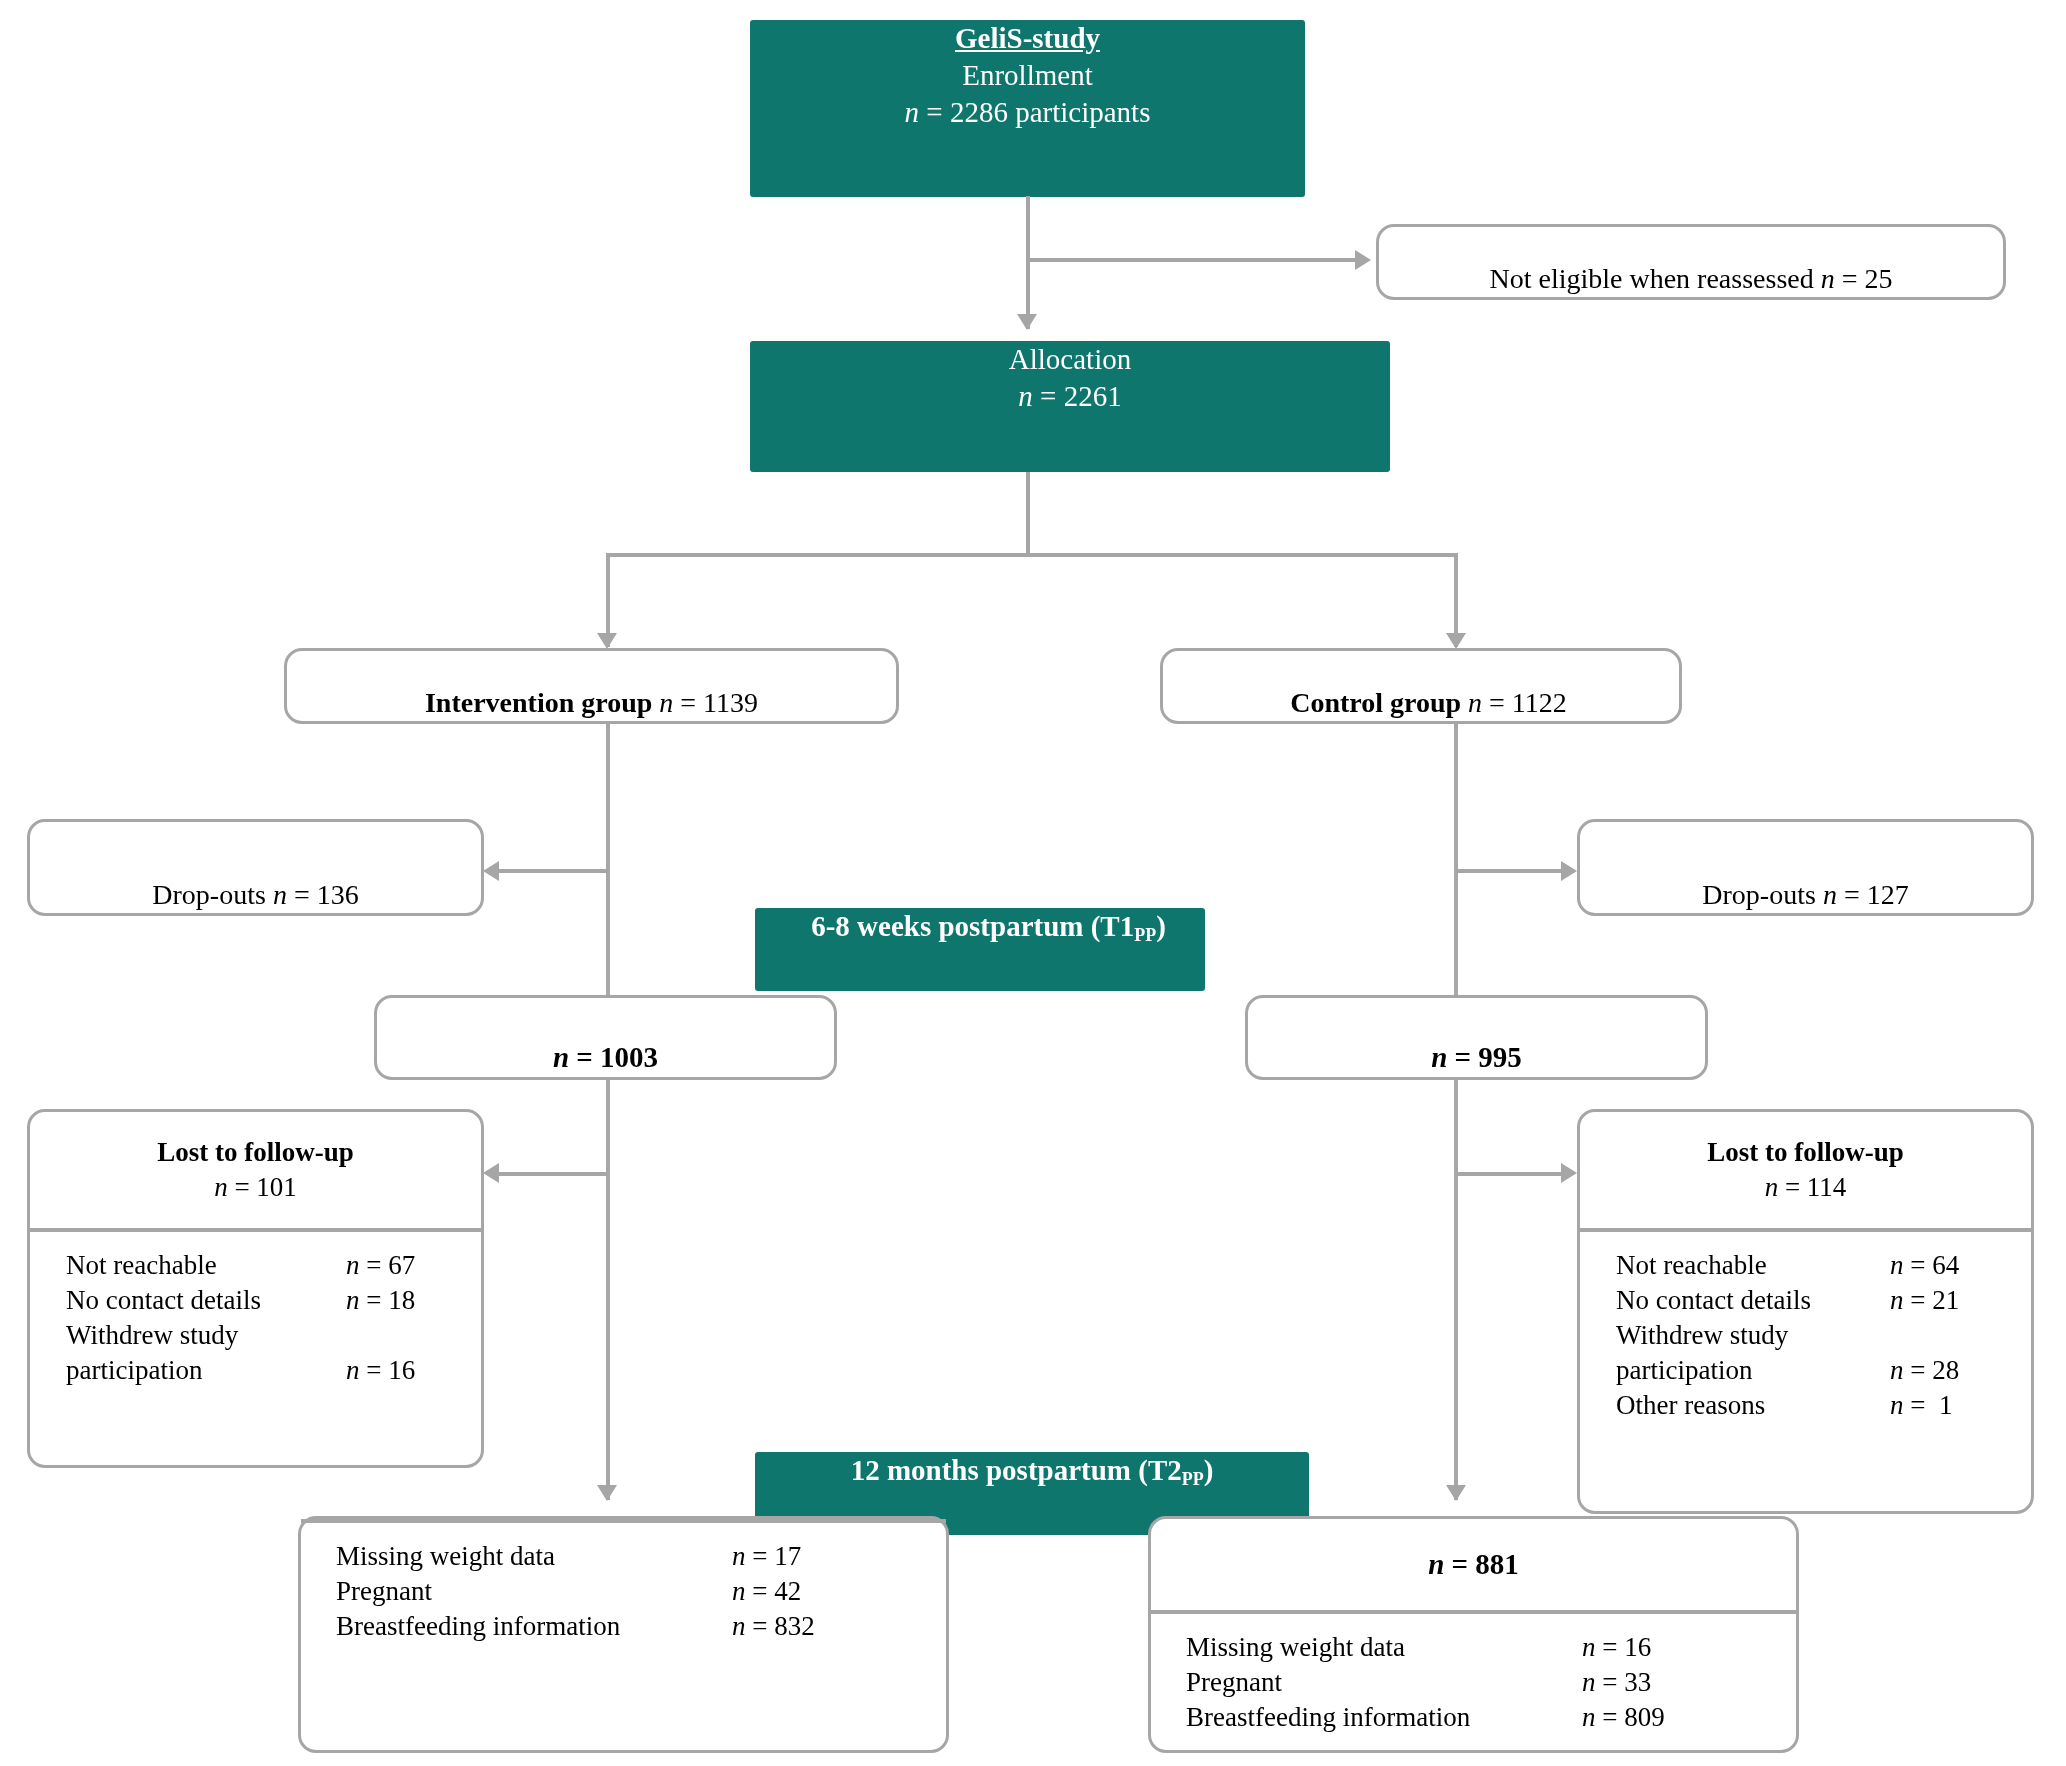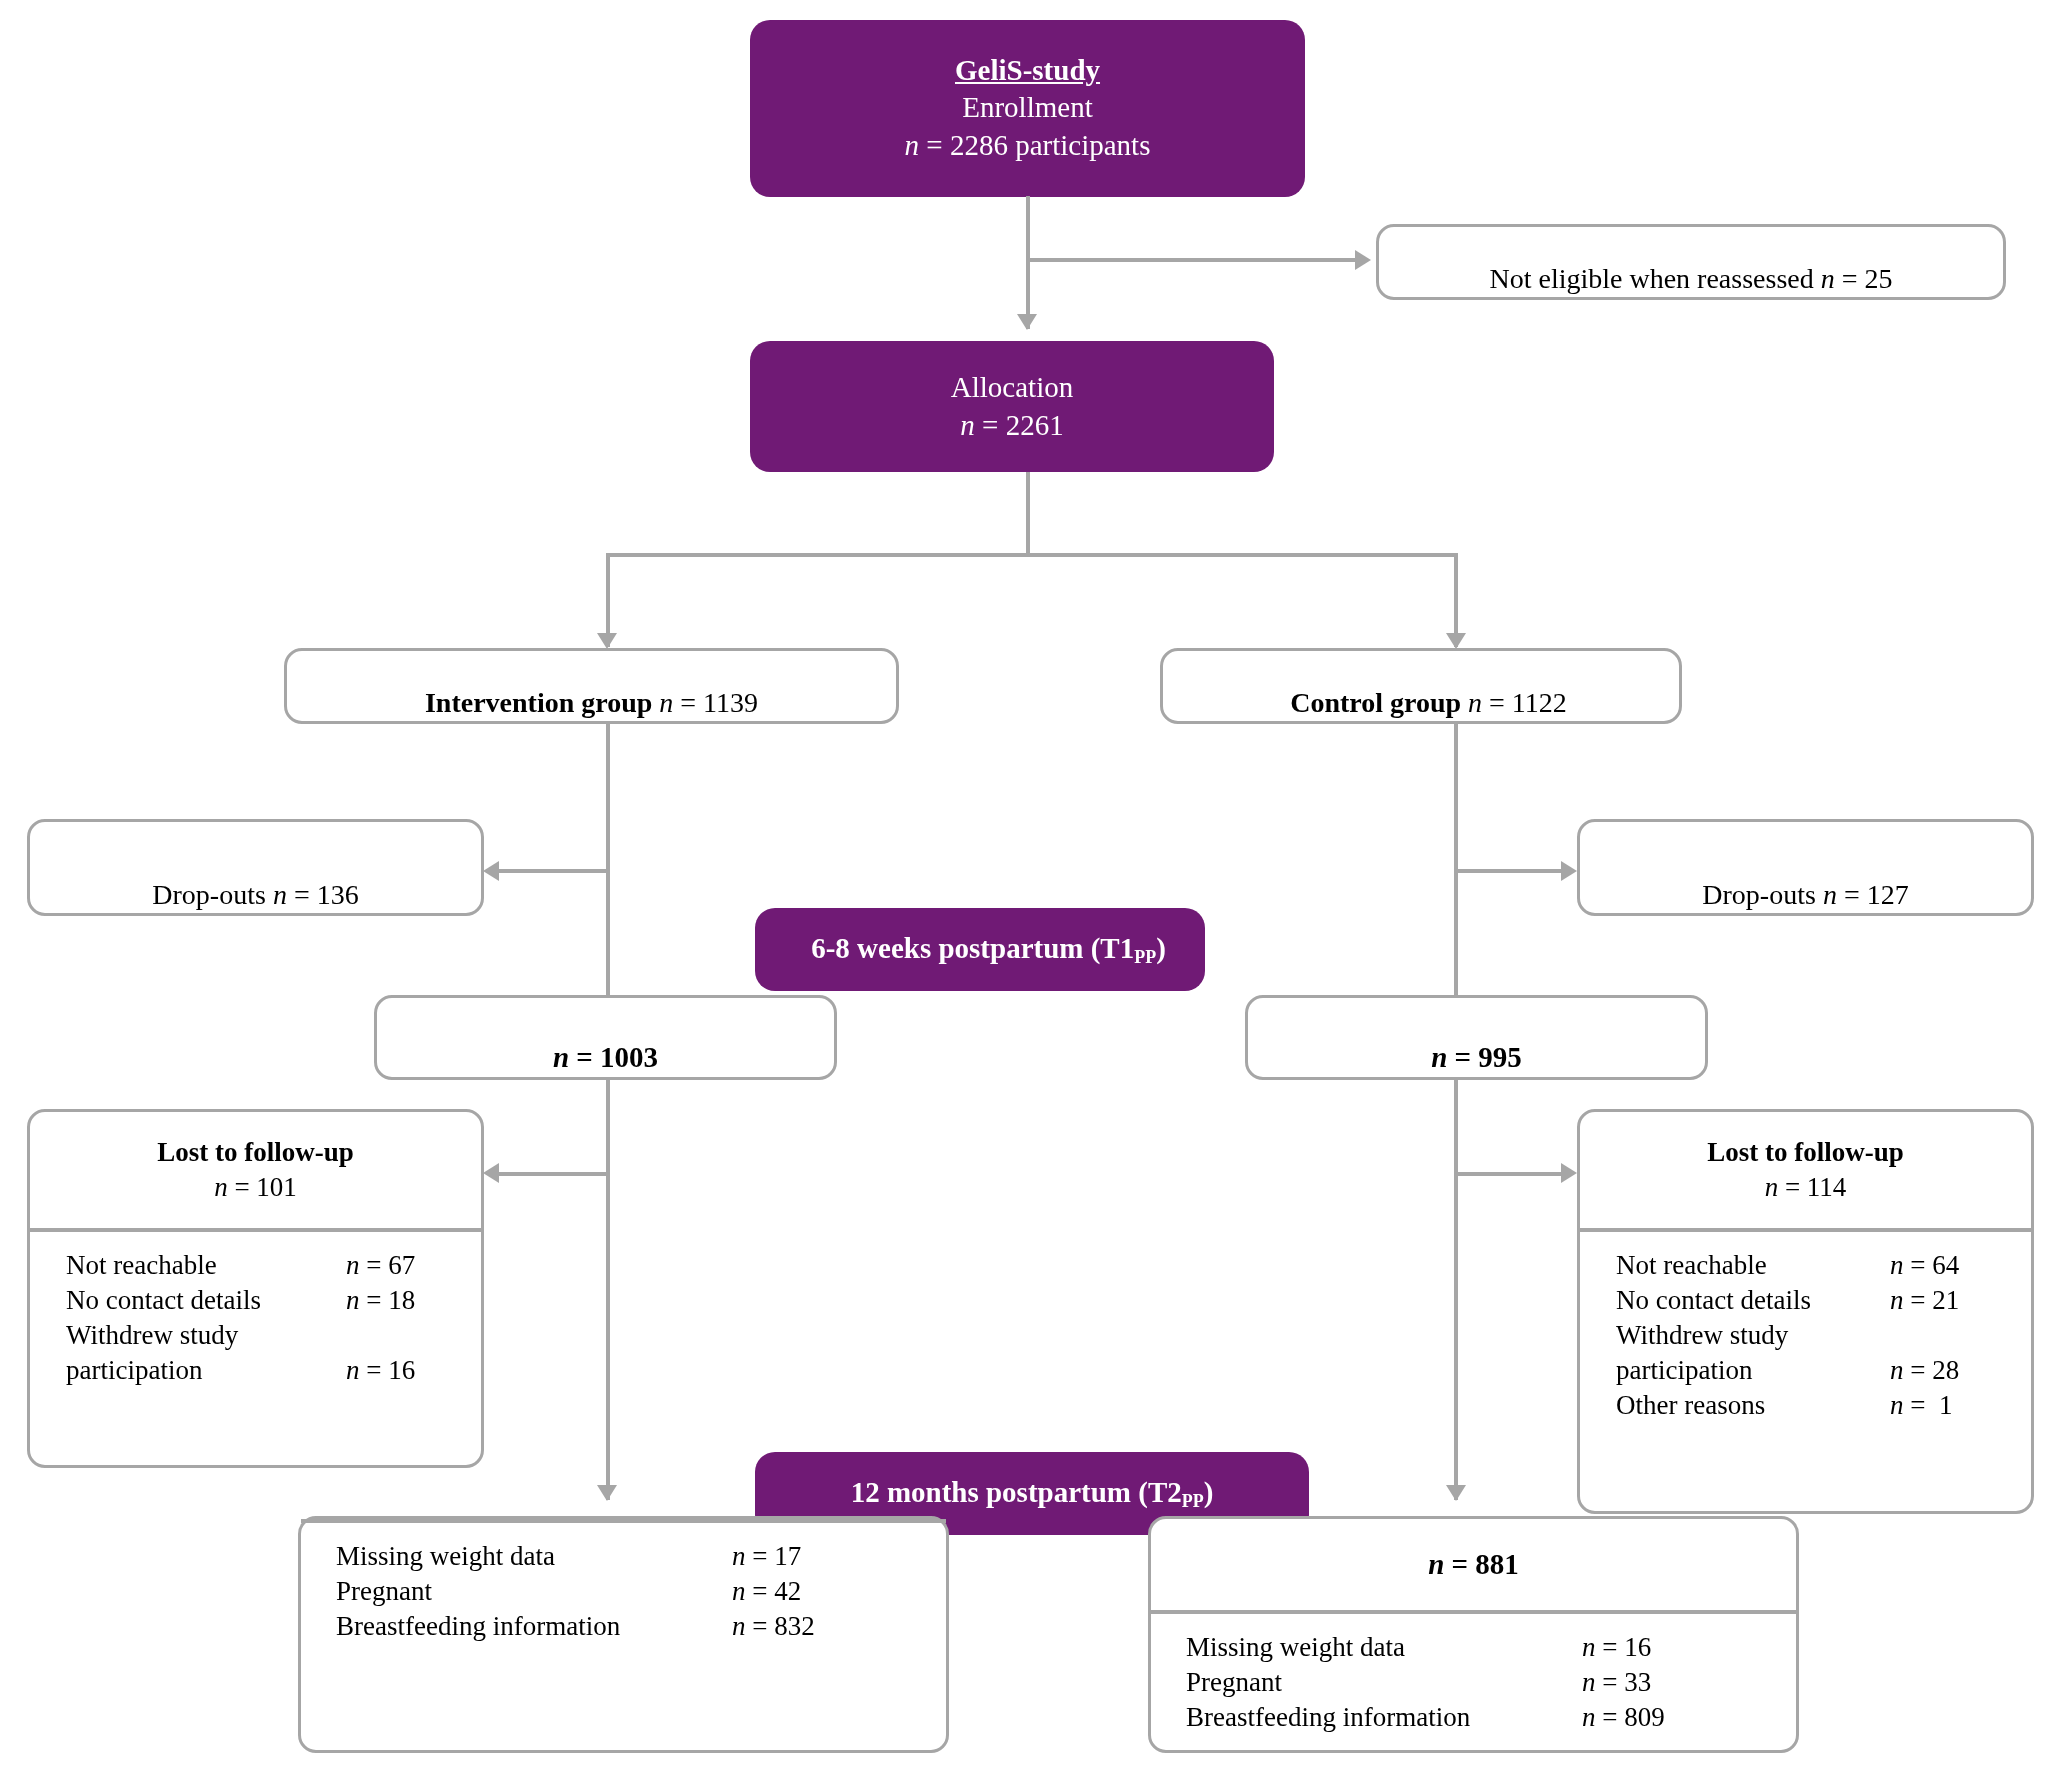--- a/index.html
+++ b/index.html
@@ -3,22 +3,22 @@
 <meta charset="utf-8">
 <style>
   html,body{margin:0;padding:0;background:#fff;}
   body{font-family:"Liberation Serif","DejaVu Serif",serif;color:#000;}
   #canvas{position:relative;width:2066px;height:1767px;background:#fff;overflow:hidden;}
 
   .node{position:absolute;box-sizing:border-box;}
 
   
   .grey{
-    background:#701a75;border-radius:20px;color:#fff;
-    display:flex;align-items:center;justify-content:center;
+    background:#0f766e;border-radius:3px;color:#fff;
+    display:flex;align-items:flex-start;justify-content:center;
     text-align:center;line-height:1.28;
   }
   
   .white{
     background:#fff;border:3.7px solid #a6a6a6;border-radius:18px;
     display:flex;align-items:flex-end;justify-content:center;
     text-align:center;line-height:1.3;
   }
   .white.stack{display:block;padding:0;}
 
@@ -74,21 +74,21 @@
 
   <div class="node white fs46" style="left:1376px;top:224px;width:630px;height:76px;">
     <div>
       <span>Not eligible  when reassessed</span>
       <i>n</i>
       <span>=</span>
       <span>25</span>
     </div>
   </div>
 
-  <div class="node grey fs48" style="left:750px;top:341px;width:524px;height:131px;">
+  <div class="node grey fs48" style="left:750px;top:341px;width:640px;height:131px;">
     <div>
       <span>Allocation</span><br>
       <i>n</i>
       <span>=</span>
       <span>2261</span>
     </div>
   </div>
 
   <div class="ln vl" style="left:1026px;top:472px;height:85px;"></div>
   <div class="ln hl" style="left:606px;top:553px;width:852px;"></div>

